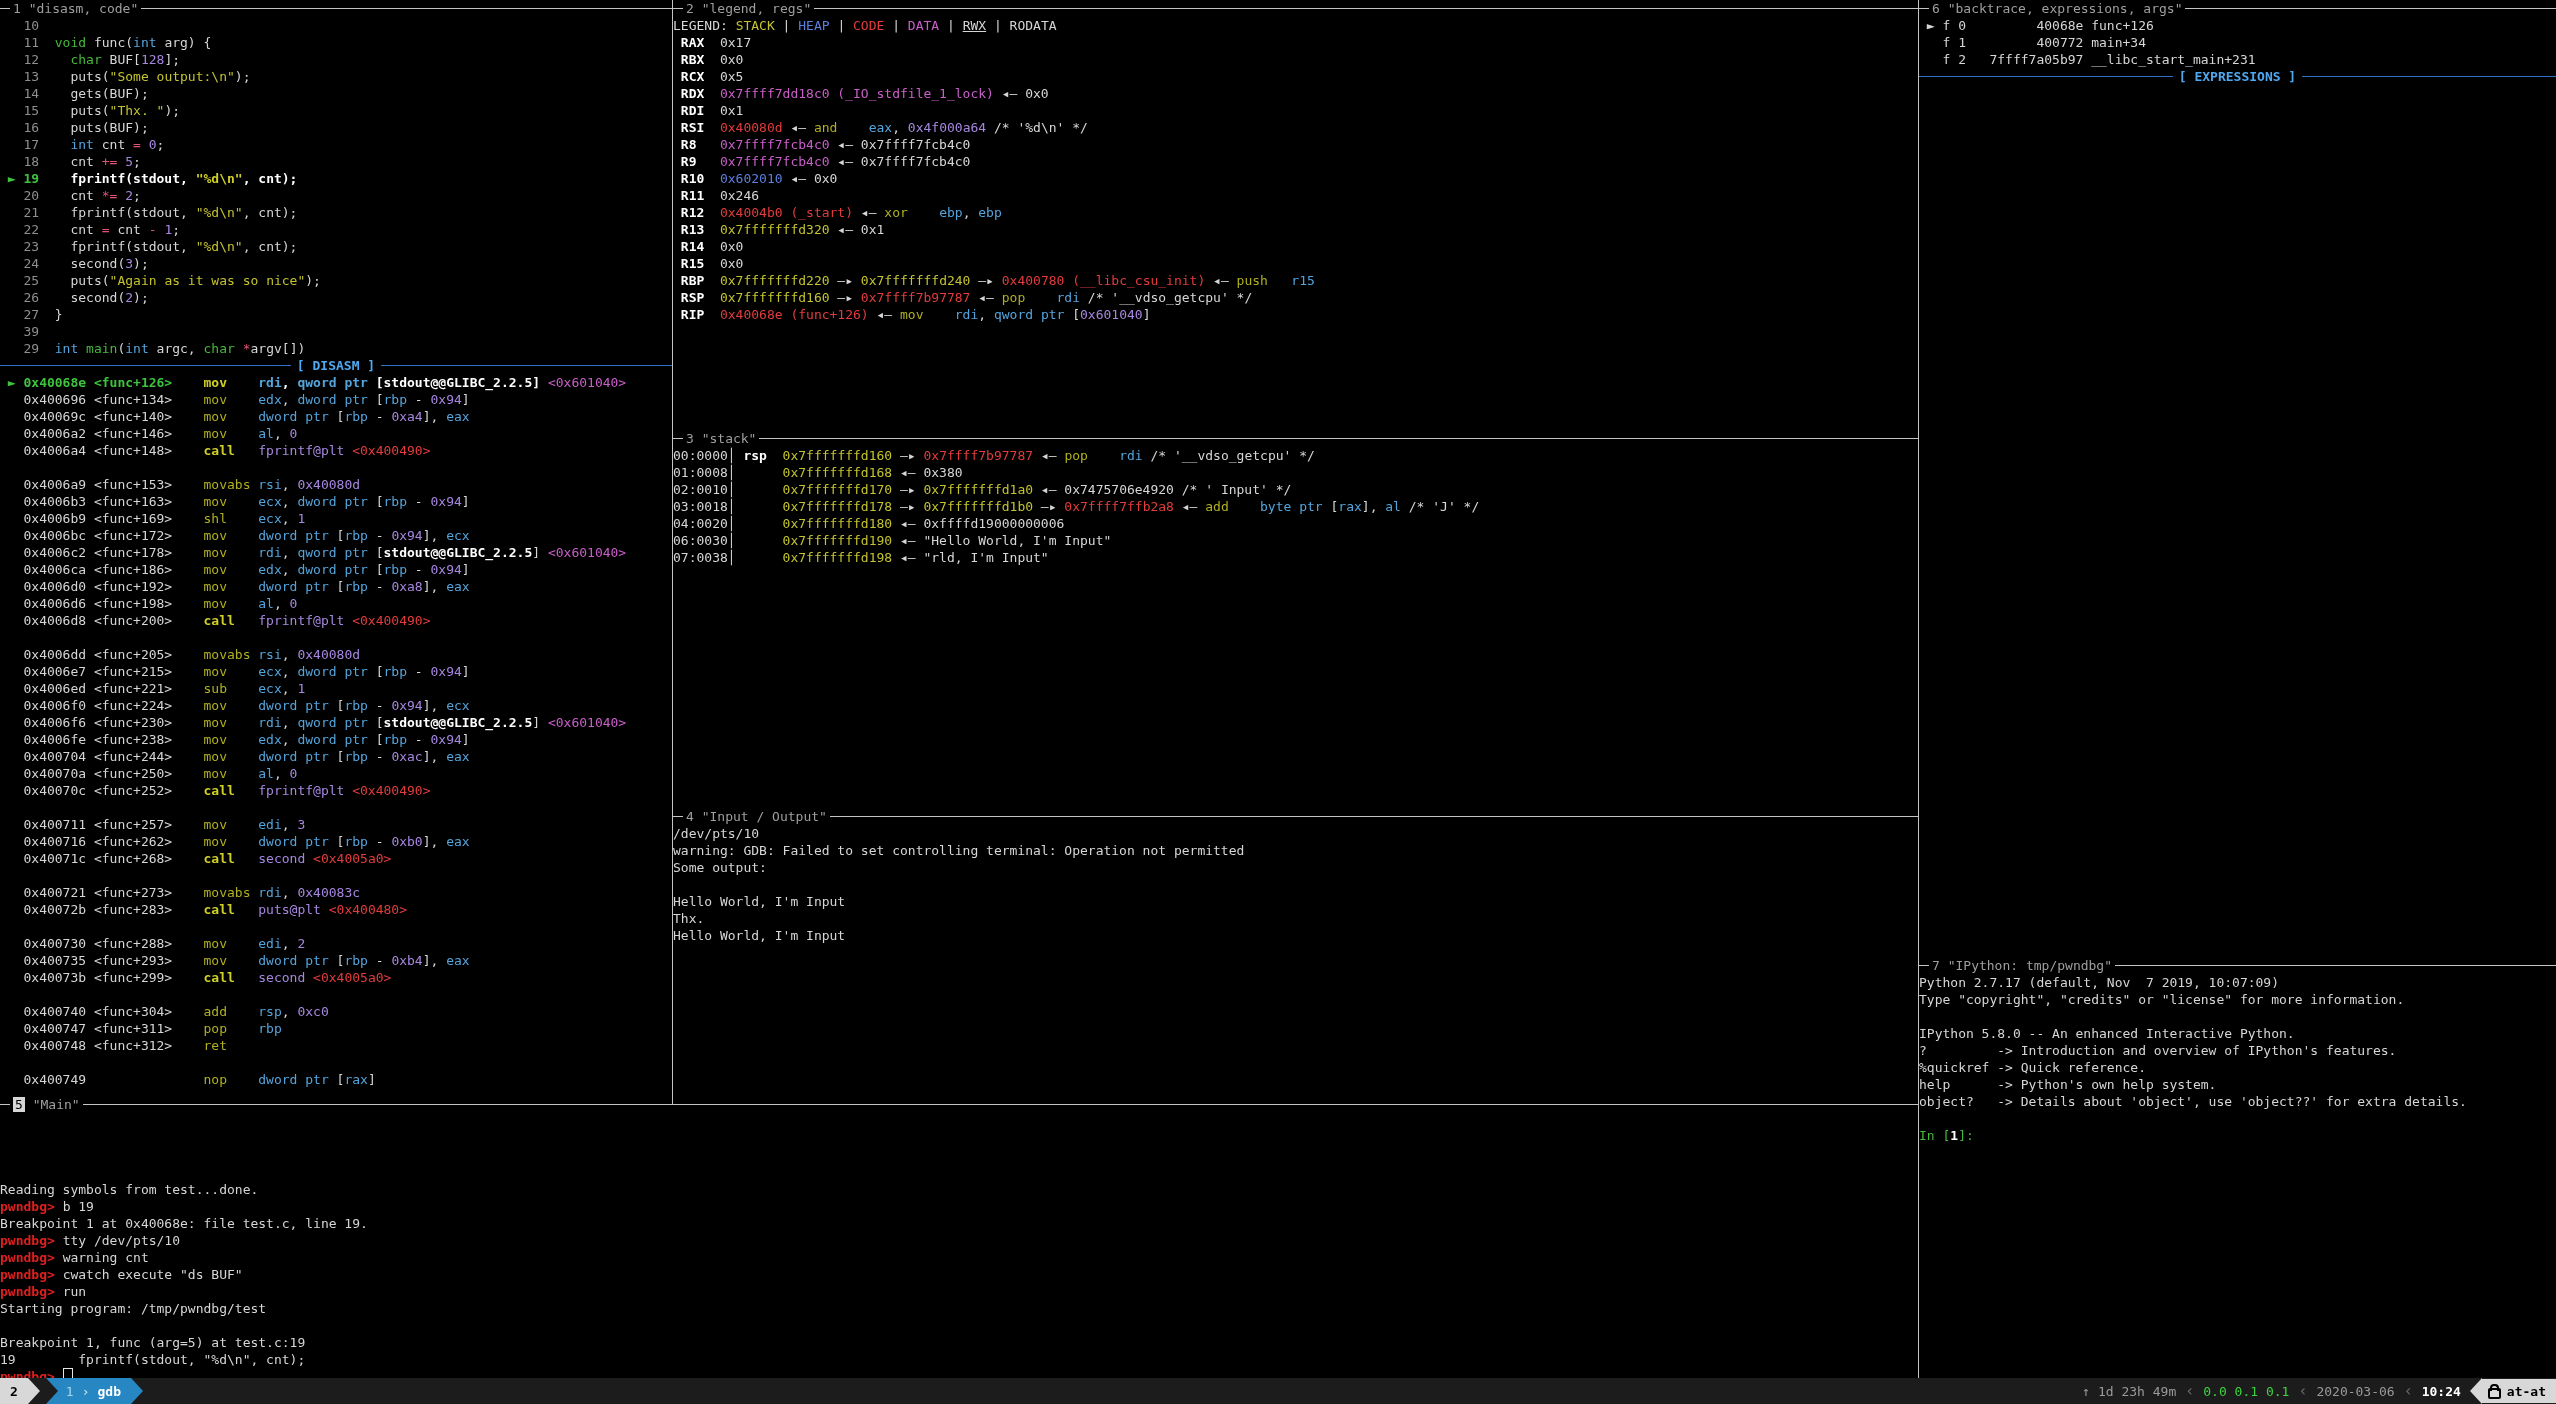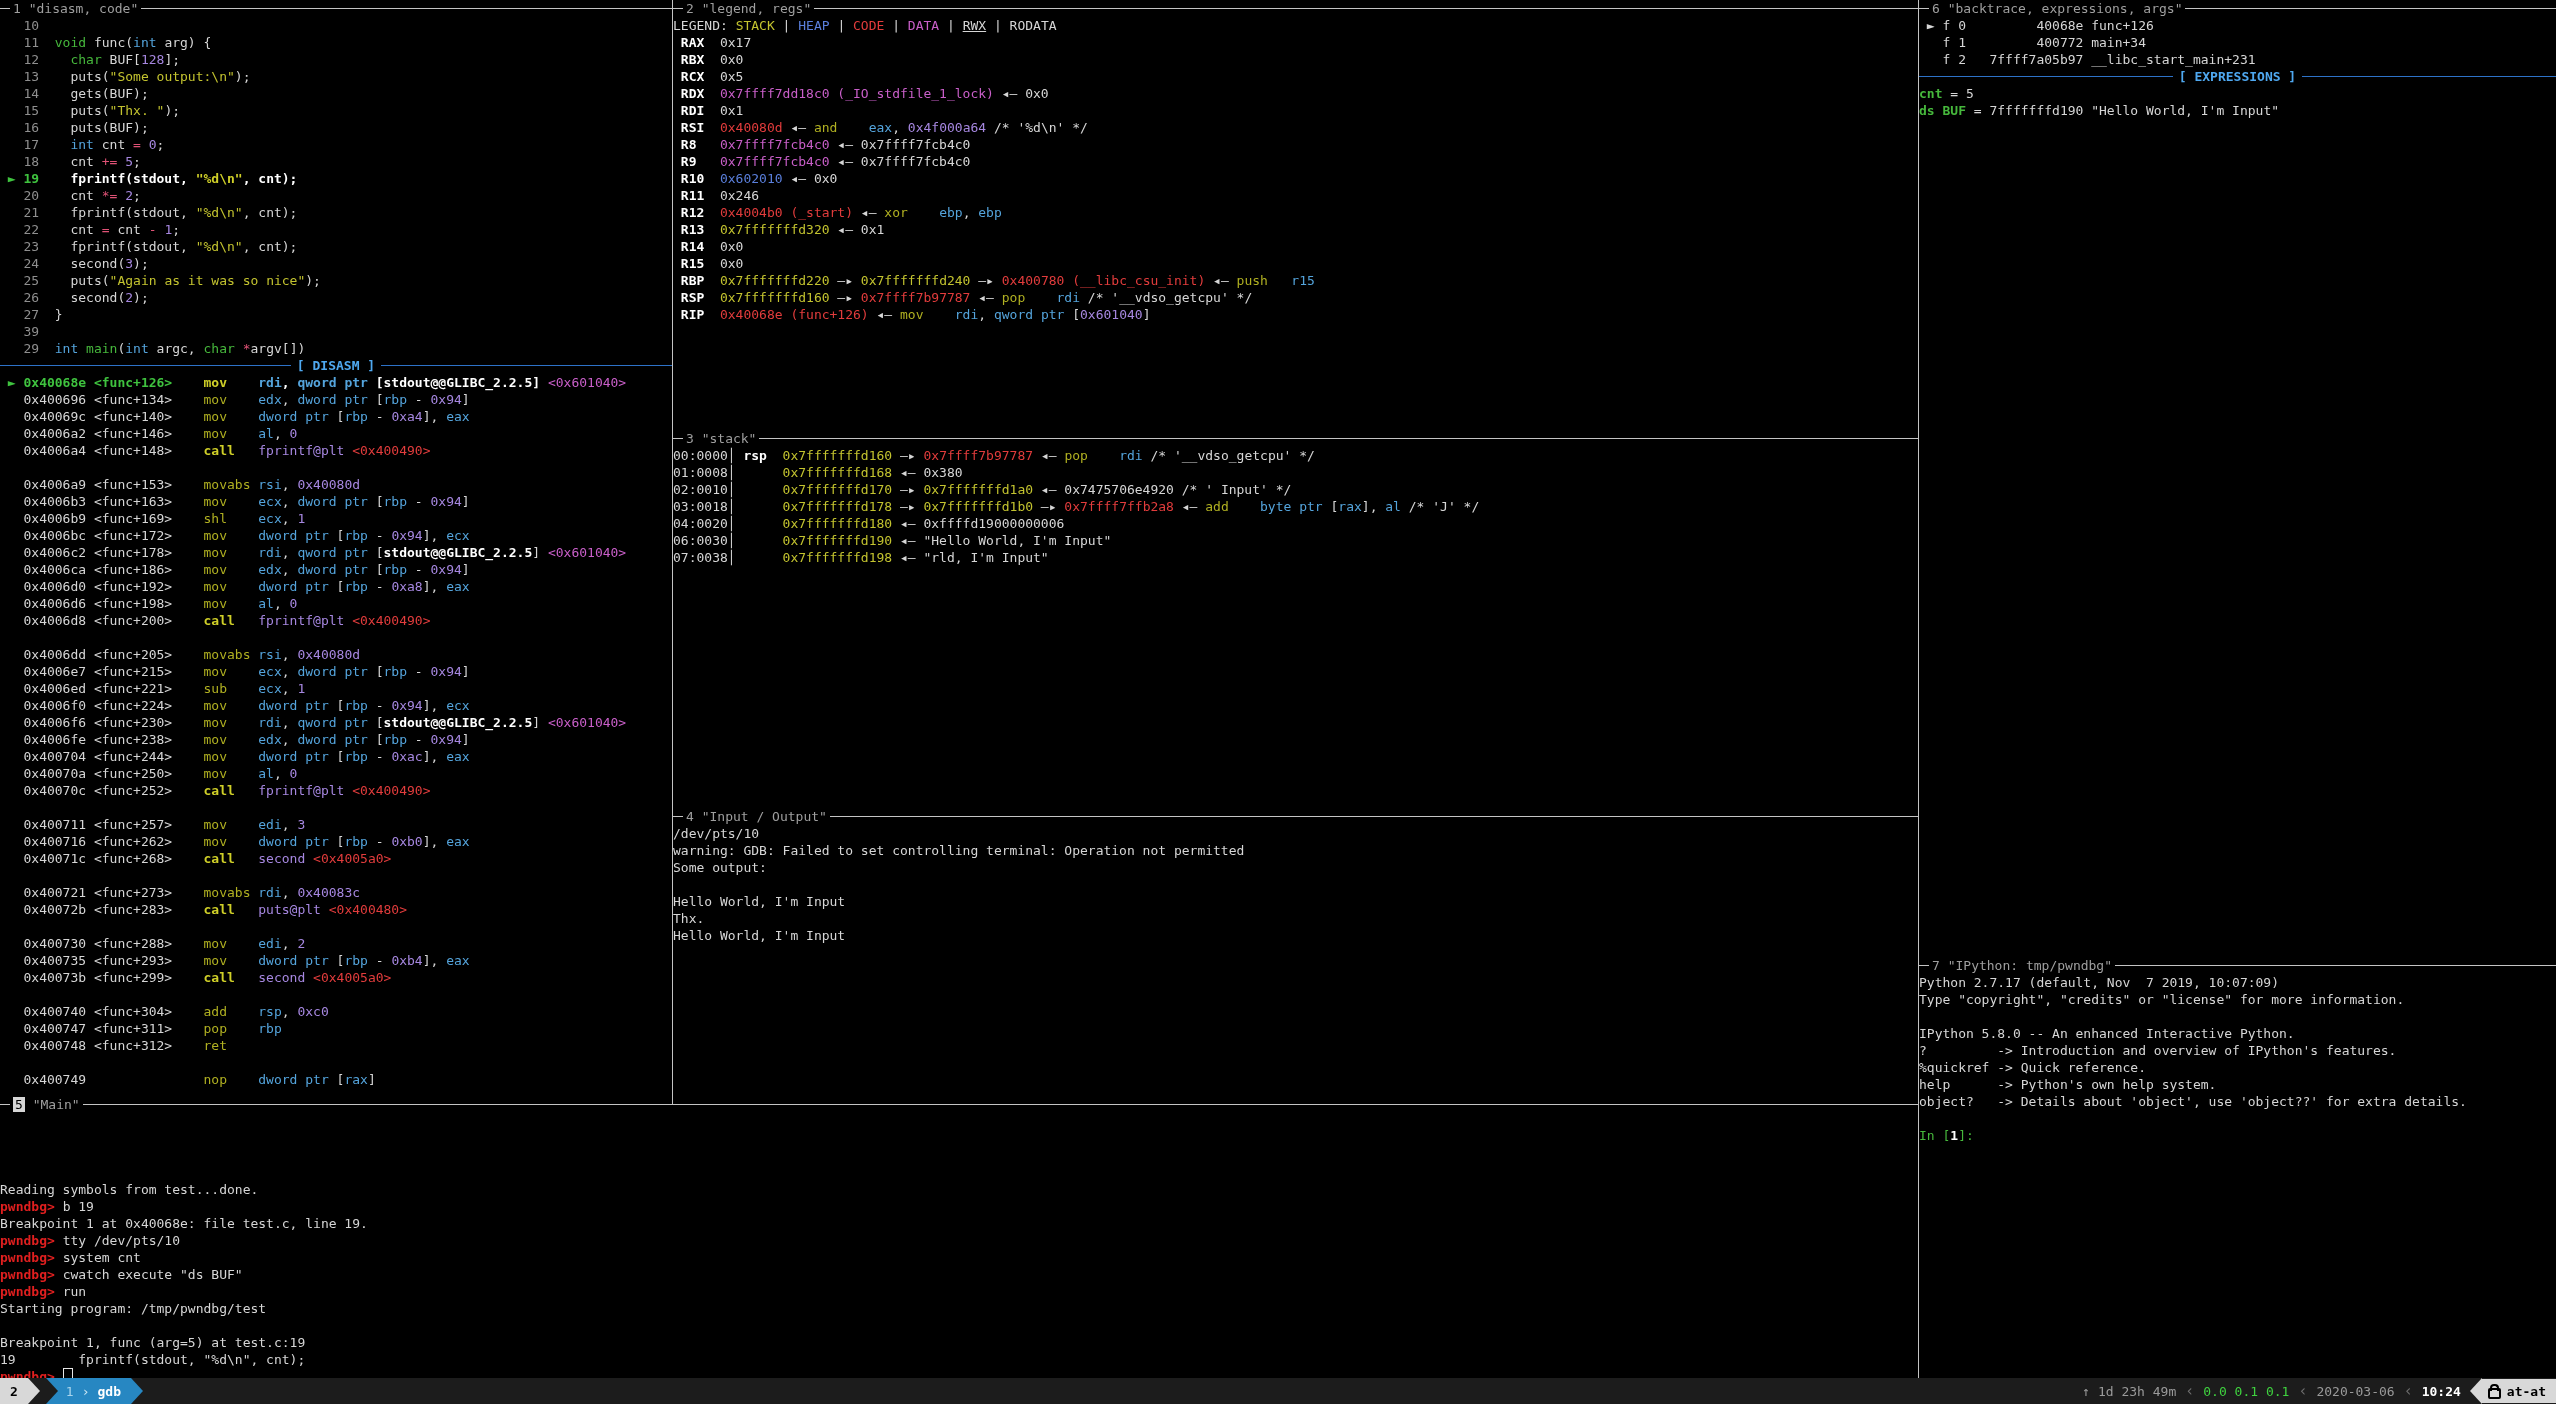--- a/index.html
+++ b/index.html
@@ -205,21 +205,21 @@
     </div>
     <div>
         <div class="ln">&nbsp;</div>
         <div class="ln">&nbsp;</div>
         <div class="ln">&nbsp;</div>
         <div class="ln">&nbsp;</div>
         <div class="ln"><span class="w">Reading symbols from test...done.</span></div>
         <div class="ln"><span class="R">pwndbg&gt; </span><span class="w">b 19</span></div>
         <div class="ln"><span class="w">Breakpoint 1 at 0x40068e: file test.c, line 19.</span></div>
         <div class="ln"><span class="R">pwndbg&gt; </span><span class="w">tty /dev/pts/10</span></div>
-        <div class="ln"><span class="R">pwndbg&gt; </span><span class="w">system cnt</span></div>
+        <div class="ln"><span class="R">pwndbg&gt; </span><span class="w">warning cnt</span></div>
         <div class="ln"><span class="R">pwndbg&gt; </span><span class="w">cwatch execute "ds BUF"</span></div>
         <div class="ln"><span class="R">pwndbg&gt; </span><span class="w">run</span></div>
         <div class="ln"><span class="w">Starting program: /tmp/pwndbg/test</span></div>
         <div class="ln">&nbsp;</div>
         <div class="ln"><span class="w">Breakpoint 1, func (arg=5) at test.c:19</span></div>
         <div class="ln"><span class="w">19        fprintf(stdout, "%d\n", cnt);</span></div>
         <div class="ln"><span class="R">pwndbg&gt; </span><span class="cur"></span></div>
       </div>
   </div>
 
@@ -227,24 +227,20 @@
     <div class="ptop">
       <span class="ptlabel"><span class="pnum">6</span><span> "backtrace, expressions, args"</span></span>
     </div>
     <div>
         <div class="ln"><span class="w"> ► f 0         40068e func+126</span></div>
         <div class="ln"><span class="w">   f 1         400772 main+34</span></div>
         <div class="ln"><span class="w">   f 2   7ffff7a05b97 __libc_start_main+231</span></div>
       </div>
     <div class="sdiv">
         <span>[ EXPRESSIONS ]</span>
-      </div>
-    <div>
-        <div class="ln"><span class="N">cnt</span><span class="w"> = 5</span></div>
-        <div class="ln"><span class="N">ds BUF</span><span class="w"> = 7fffffffd190 "Hello World, I'm Input"</span></div>
       </div>
   </div>
 
   <div class="pane" id="p7" style="left:1919px;top:957px;width:637px;height:421px;">
     <div class="ptop">
       <span class="ptlabel"><span class="pnum">7</span><span> "IPython: tmp/pwndbg"</span></span>
     </div>
     <div>
         <div class="ln"><span class="w">Python 2.7.17 (default, Nov  7 2019, 10:07:09)</span></div>
         <div class="ln"><span class="w">Type "copyright", "credits" or "license" for more information.</span></div>

